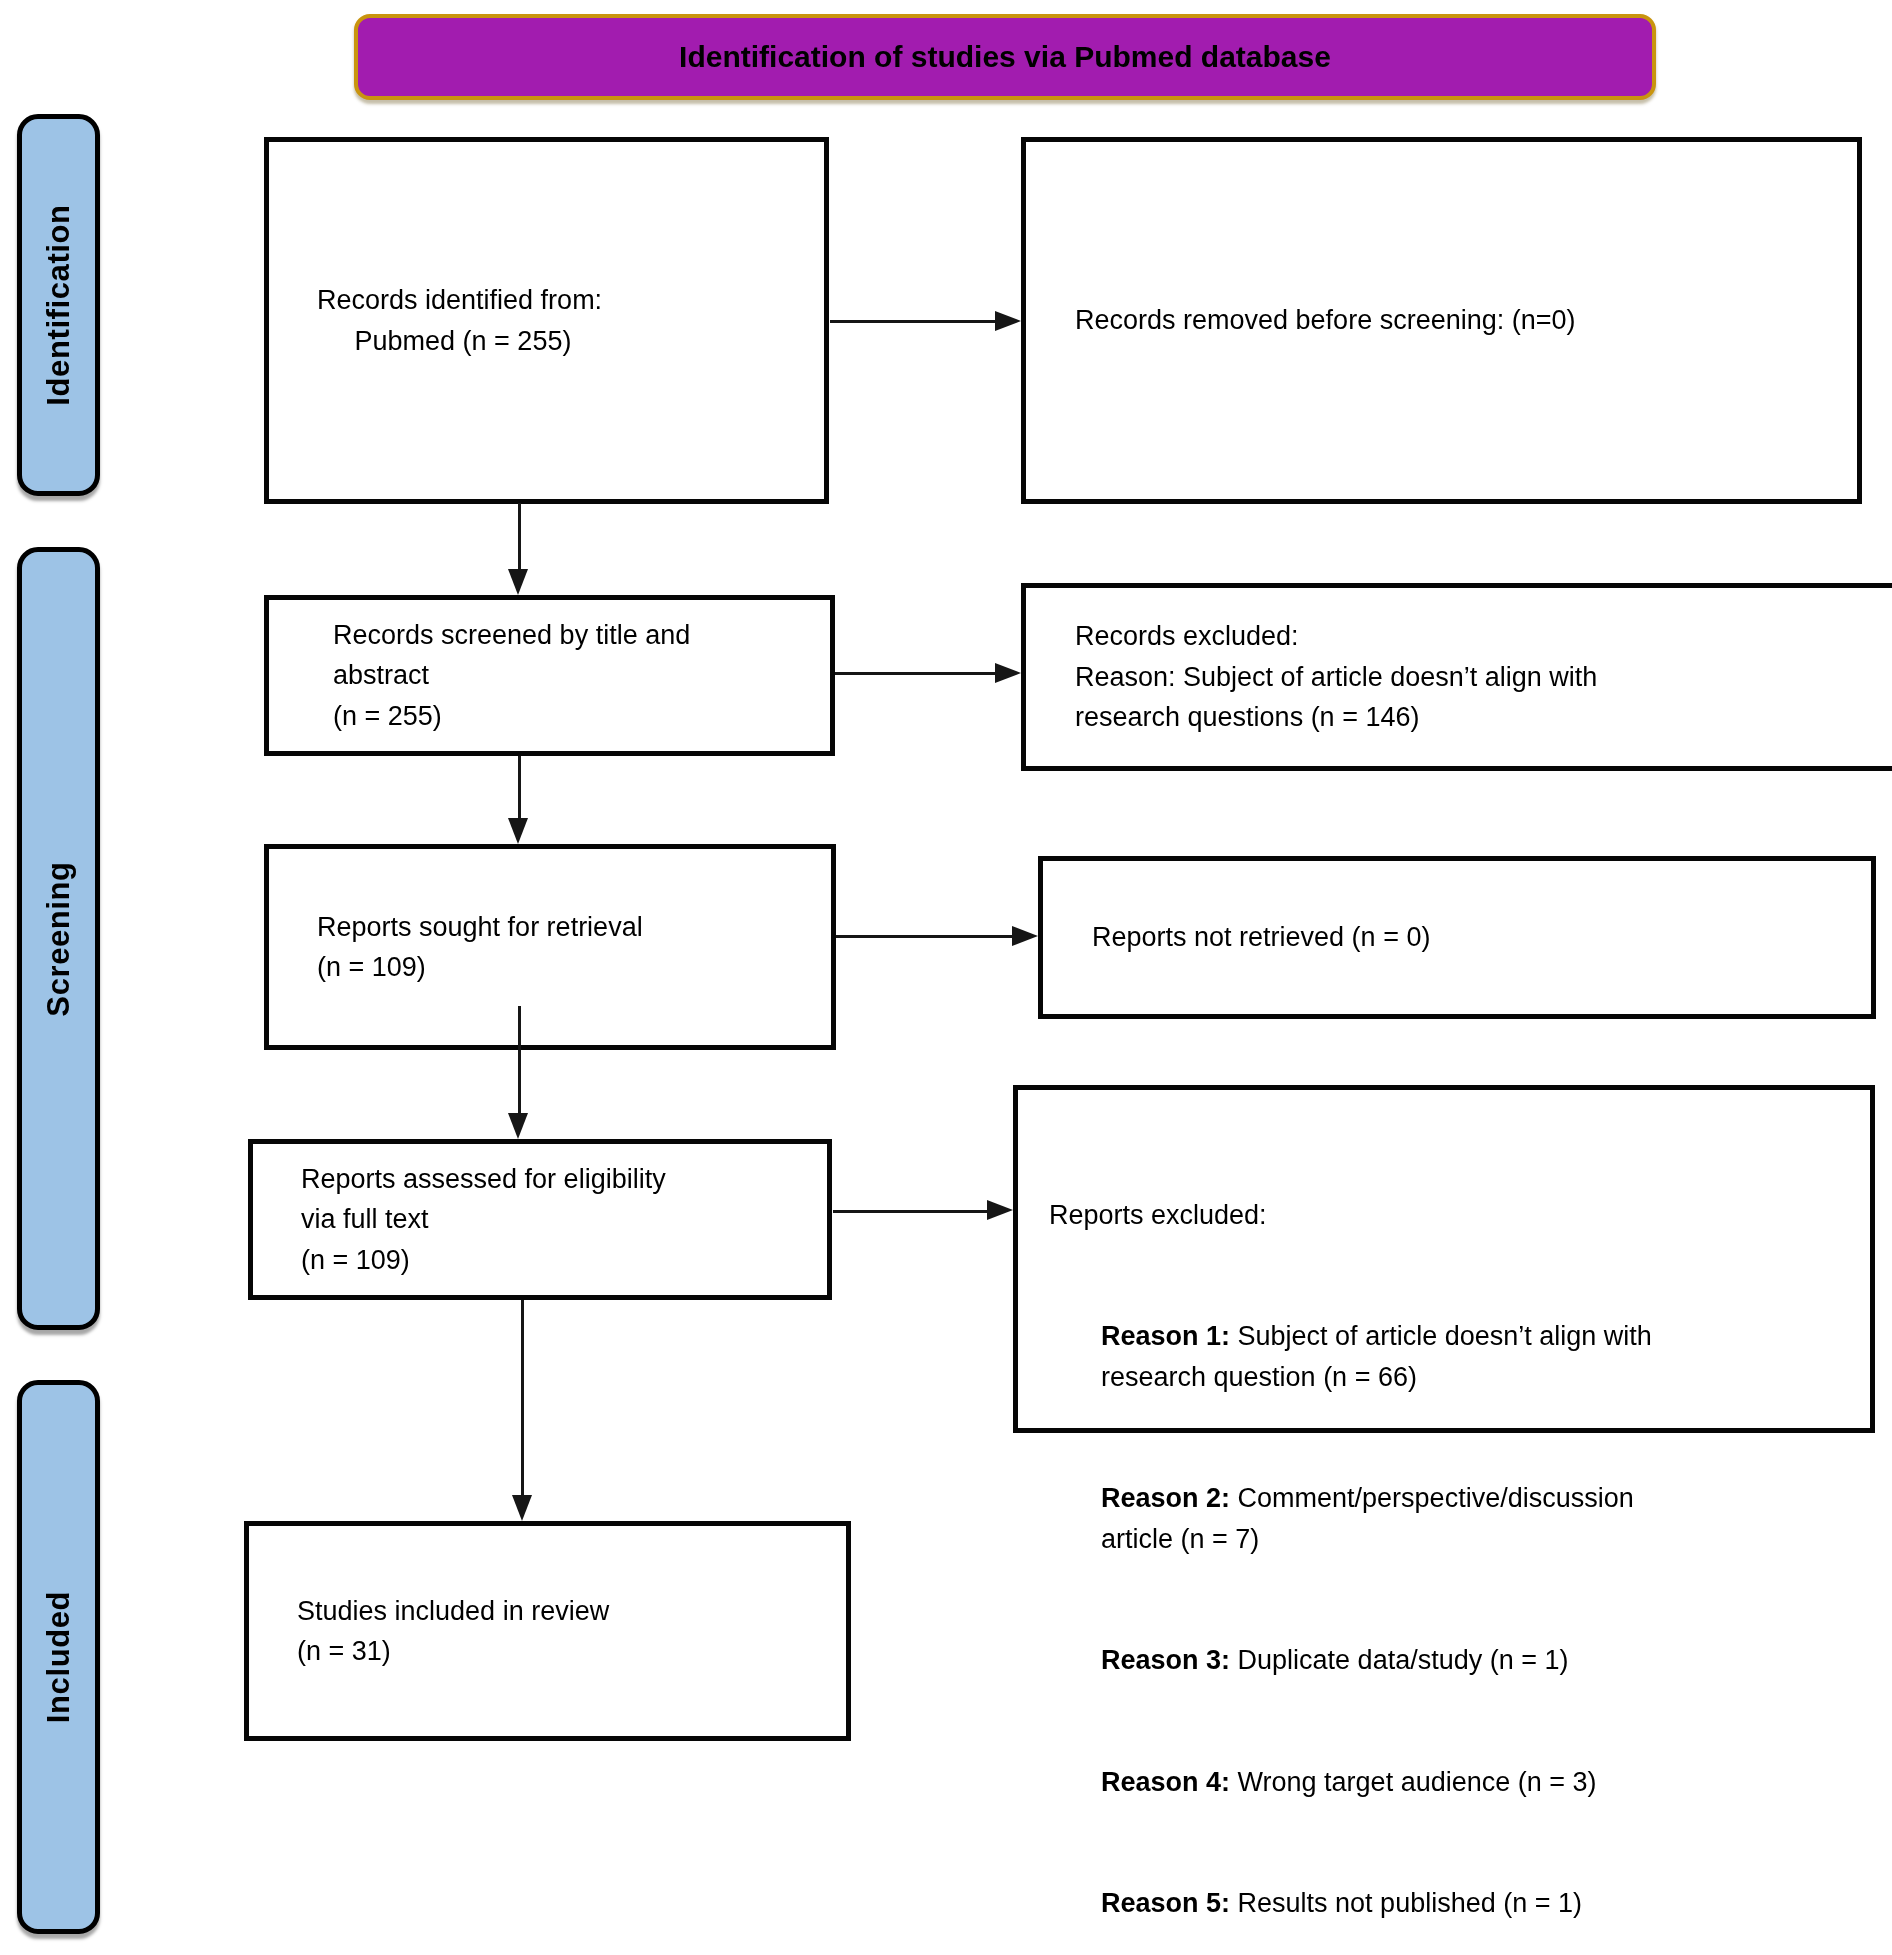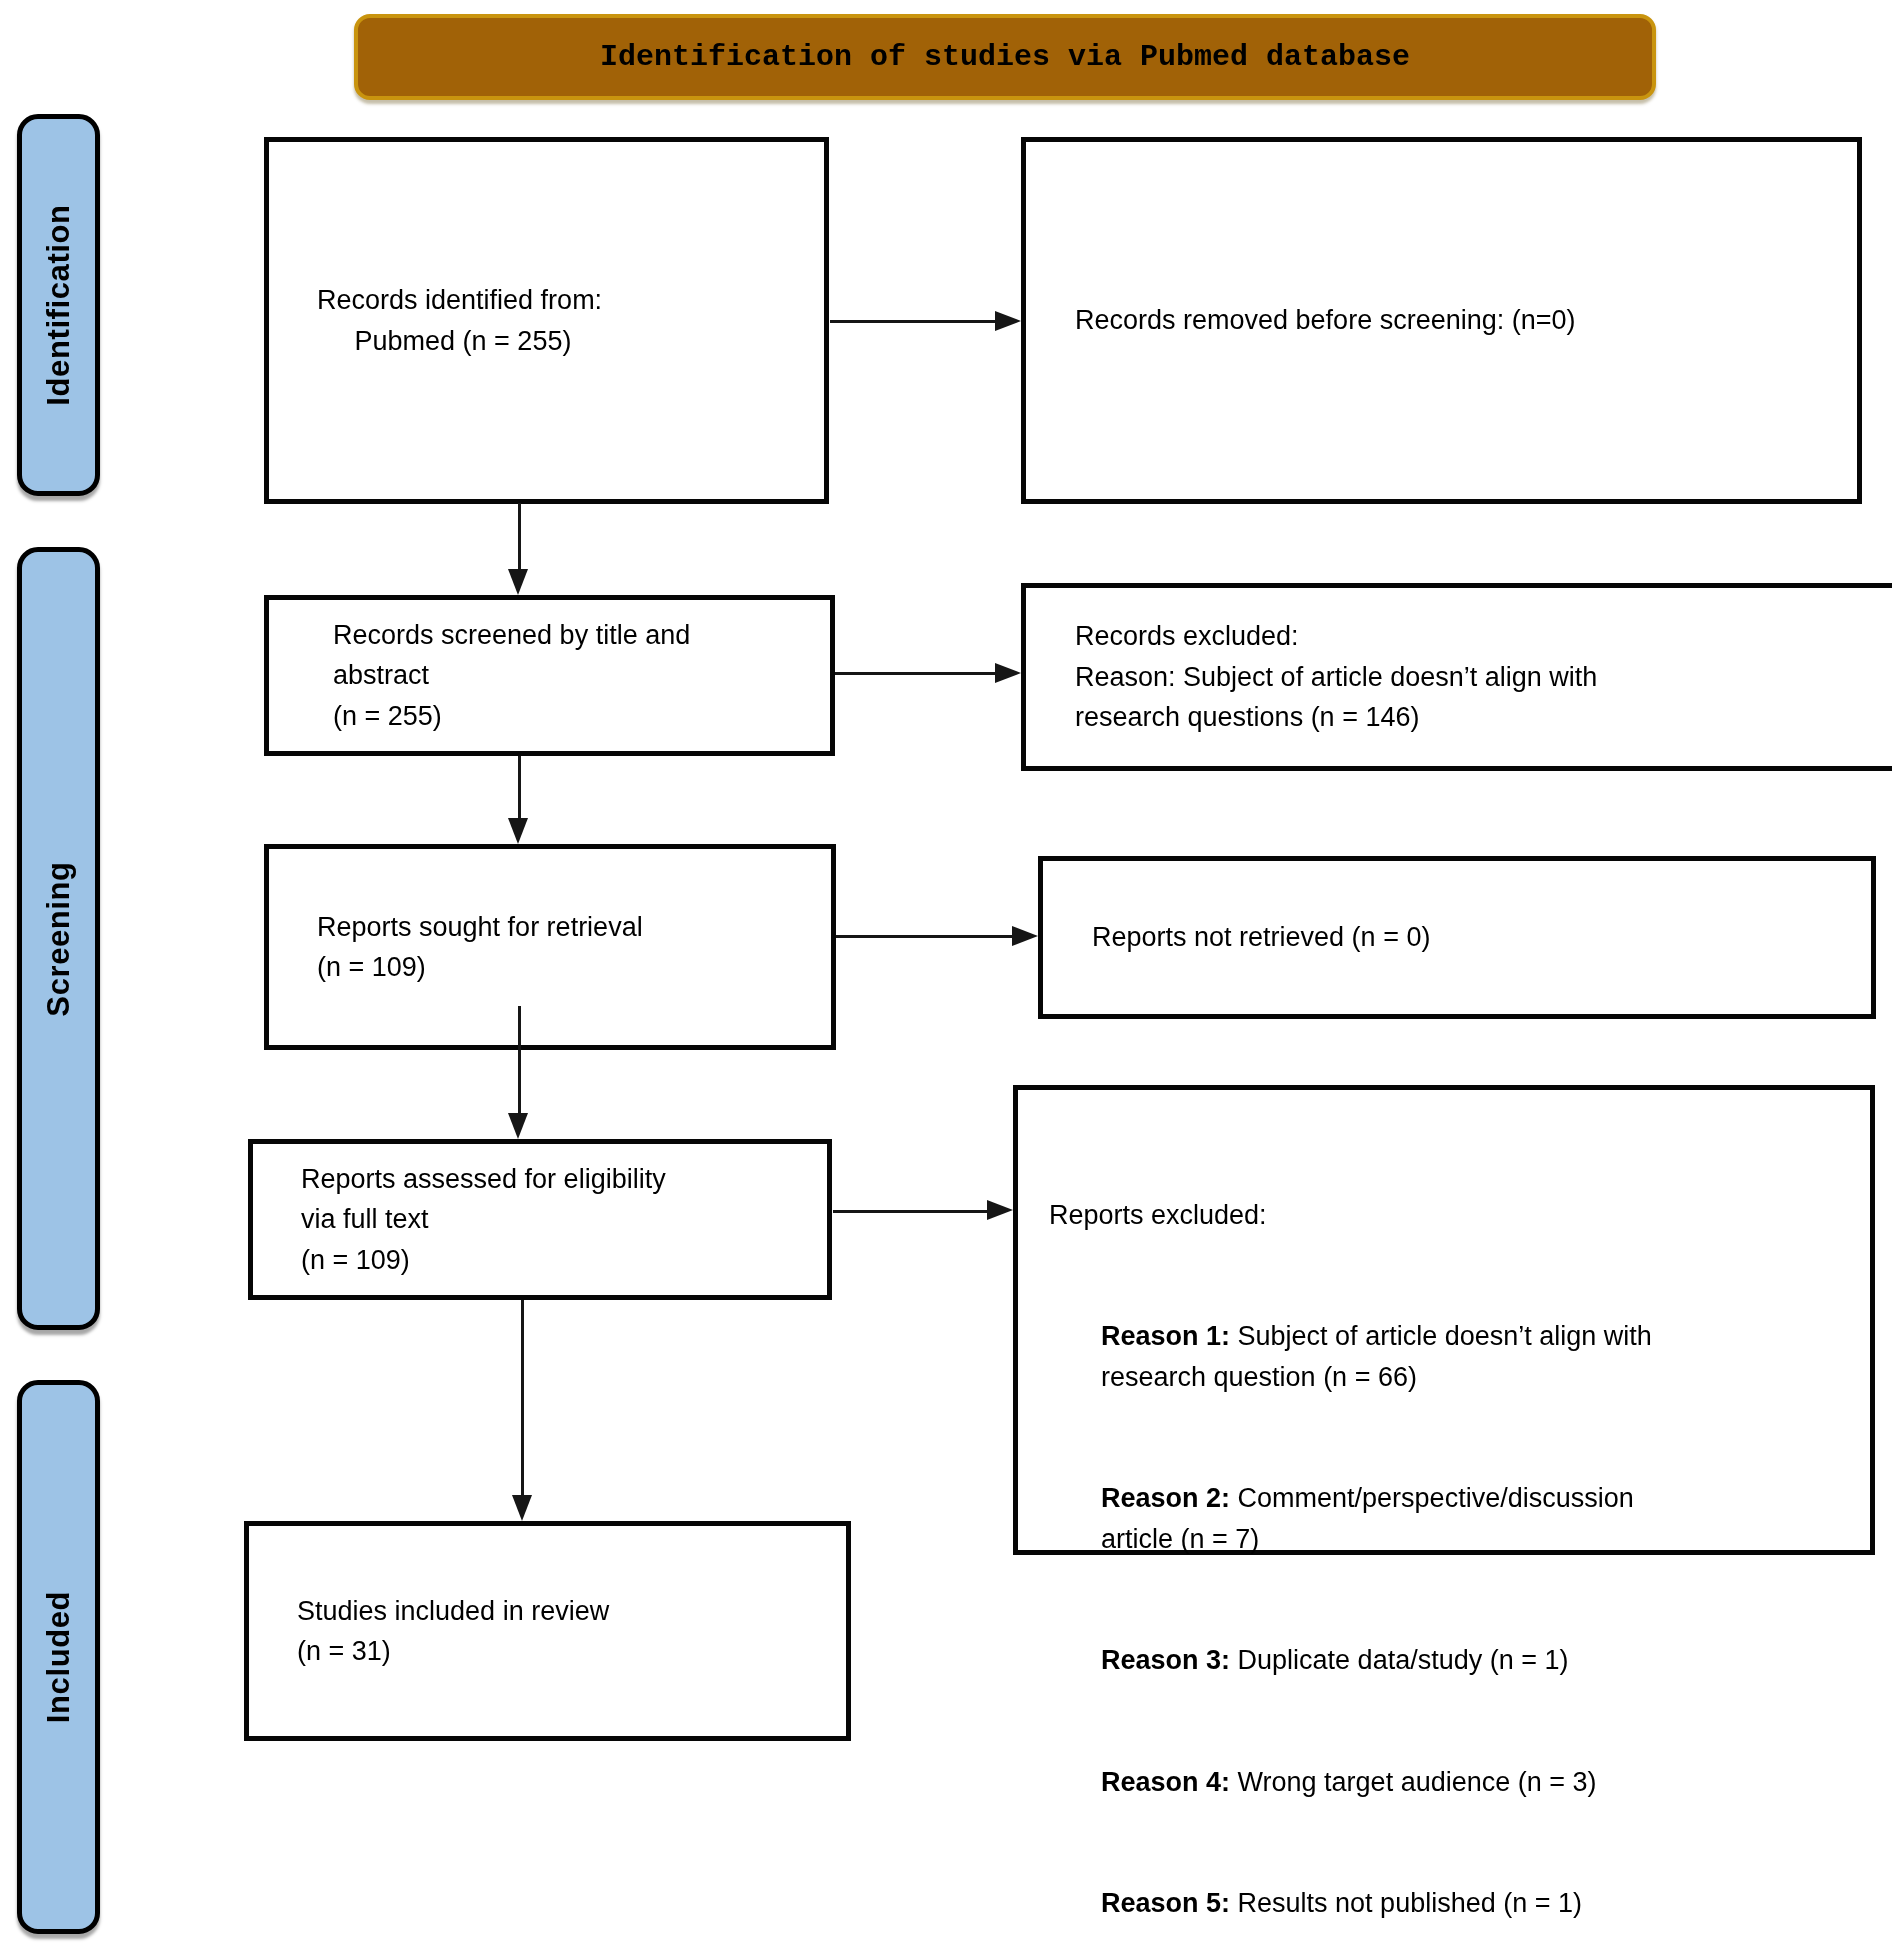--- a/index.html
+++ b/index.html
@@ -41,21 +41,21 @@
     font-size: 27px; line-height: 1.5;
     white-space: pre-wrap;
   }
   .box1  { left: 264px;  top: 137px;  width: 565px;  height: 367px; padding-left: 48px; padding-right: 18.5px; }
   .box1r { left: 1021px; top: 137px;  width: 841px; height: 367px; padding-left: 49px; padding-right: 18.5px; }
   .box2  { left: 264px;  top: 595px;  width: 571px;  height: 161px; padding-left: 64px; padding-right: 18.5px; }
   .box2r { left: 1021px; top: 583px;  width: 917px; height: 188px; padding-left: 49px; padding-right: 18.5px; }
   .box3  { left: 264px;  top: 844px; width: 572px;  height: 206px; padding-left: 48px; padding-right: 18.5px; }
   .box3r { left: 1038px; top: 856px; width: 838px; height: 163px; padding-left: 49px; padding-right: 18.5px; align-items: center; }
   .box4  { left: 248px;  top: 1139px; width: 584px;  height: 161px; padding-left: 48px; padding-right: 18.5px; }
-  .box4r { left: 1013px; top: 1085px; width: 862px; height: 470px;
+  .box4r { left: 1013px; top: 1085px; width: 862px; height: 348px;
            align-items: flex-start; padding: 23.5px 18.5px 0 31px; display: block; }
   .box5  { left: 244px;  top: 1521px; width: 607px;  height: 220px; padding-left: 48px; padding-right: 25px; }
 
   .reason { margin-left: 52px; white-space: pre-wrap; }
   .rlabel { font-weight: bold; }
 
   
   .vline { position: absolute; width: 2.5px; background: #161616; }
   .vhead { position: absolute; width: 0; height: 0;
            border-left: 10.5px solid transparent; border-right: 10.5px solid transparent;
@@ -63,21 +63,21 @@
   .hline { position: absolute; height: 2.5px; background: #161616; }
   .hhead { position: absolute; width: 0; height: 0;
            border-top: 10.5px solid transparent; border-bottom: 10.5px solid transparent;
            border-left: 26px solid #161616; }
 </style>
 </head>
 <body>
 
 <div class="canvas">
 
-  <div class="banner" style="background: #a16207; border-color: rgb(201, 148, 14); font-family: Liberation Mono, monospace;">
+  <div class="banner" style="background: #a21caf; border-color: rgb(201, 148, 14);">
     <span>Identification of studies via Pubmed database</span>
   </div>
 
   <div class="bracket b-ident" style="background: rgb(157, 195, 230);">
     <span class="vtext">Identification</span>
   </div>
   <div class="bracket b-screen" style="background: rgb(157, 195, 230);">
     <span class="vtext">Screening</span>
   </div>
   <div class="bracket b-included" style="background: rgb(157, 195, 230);">

